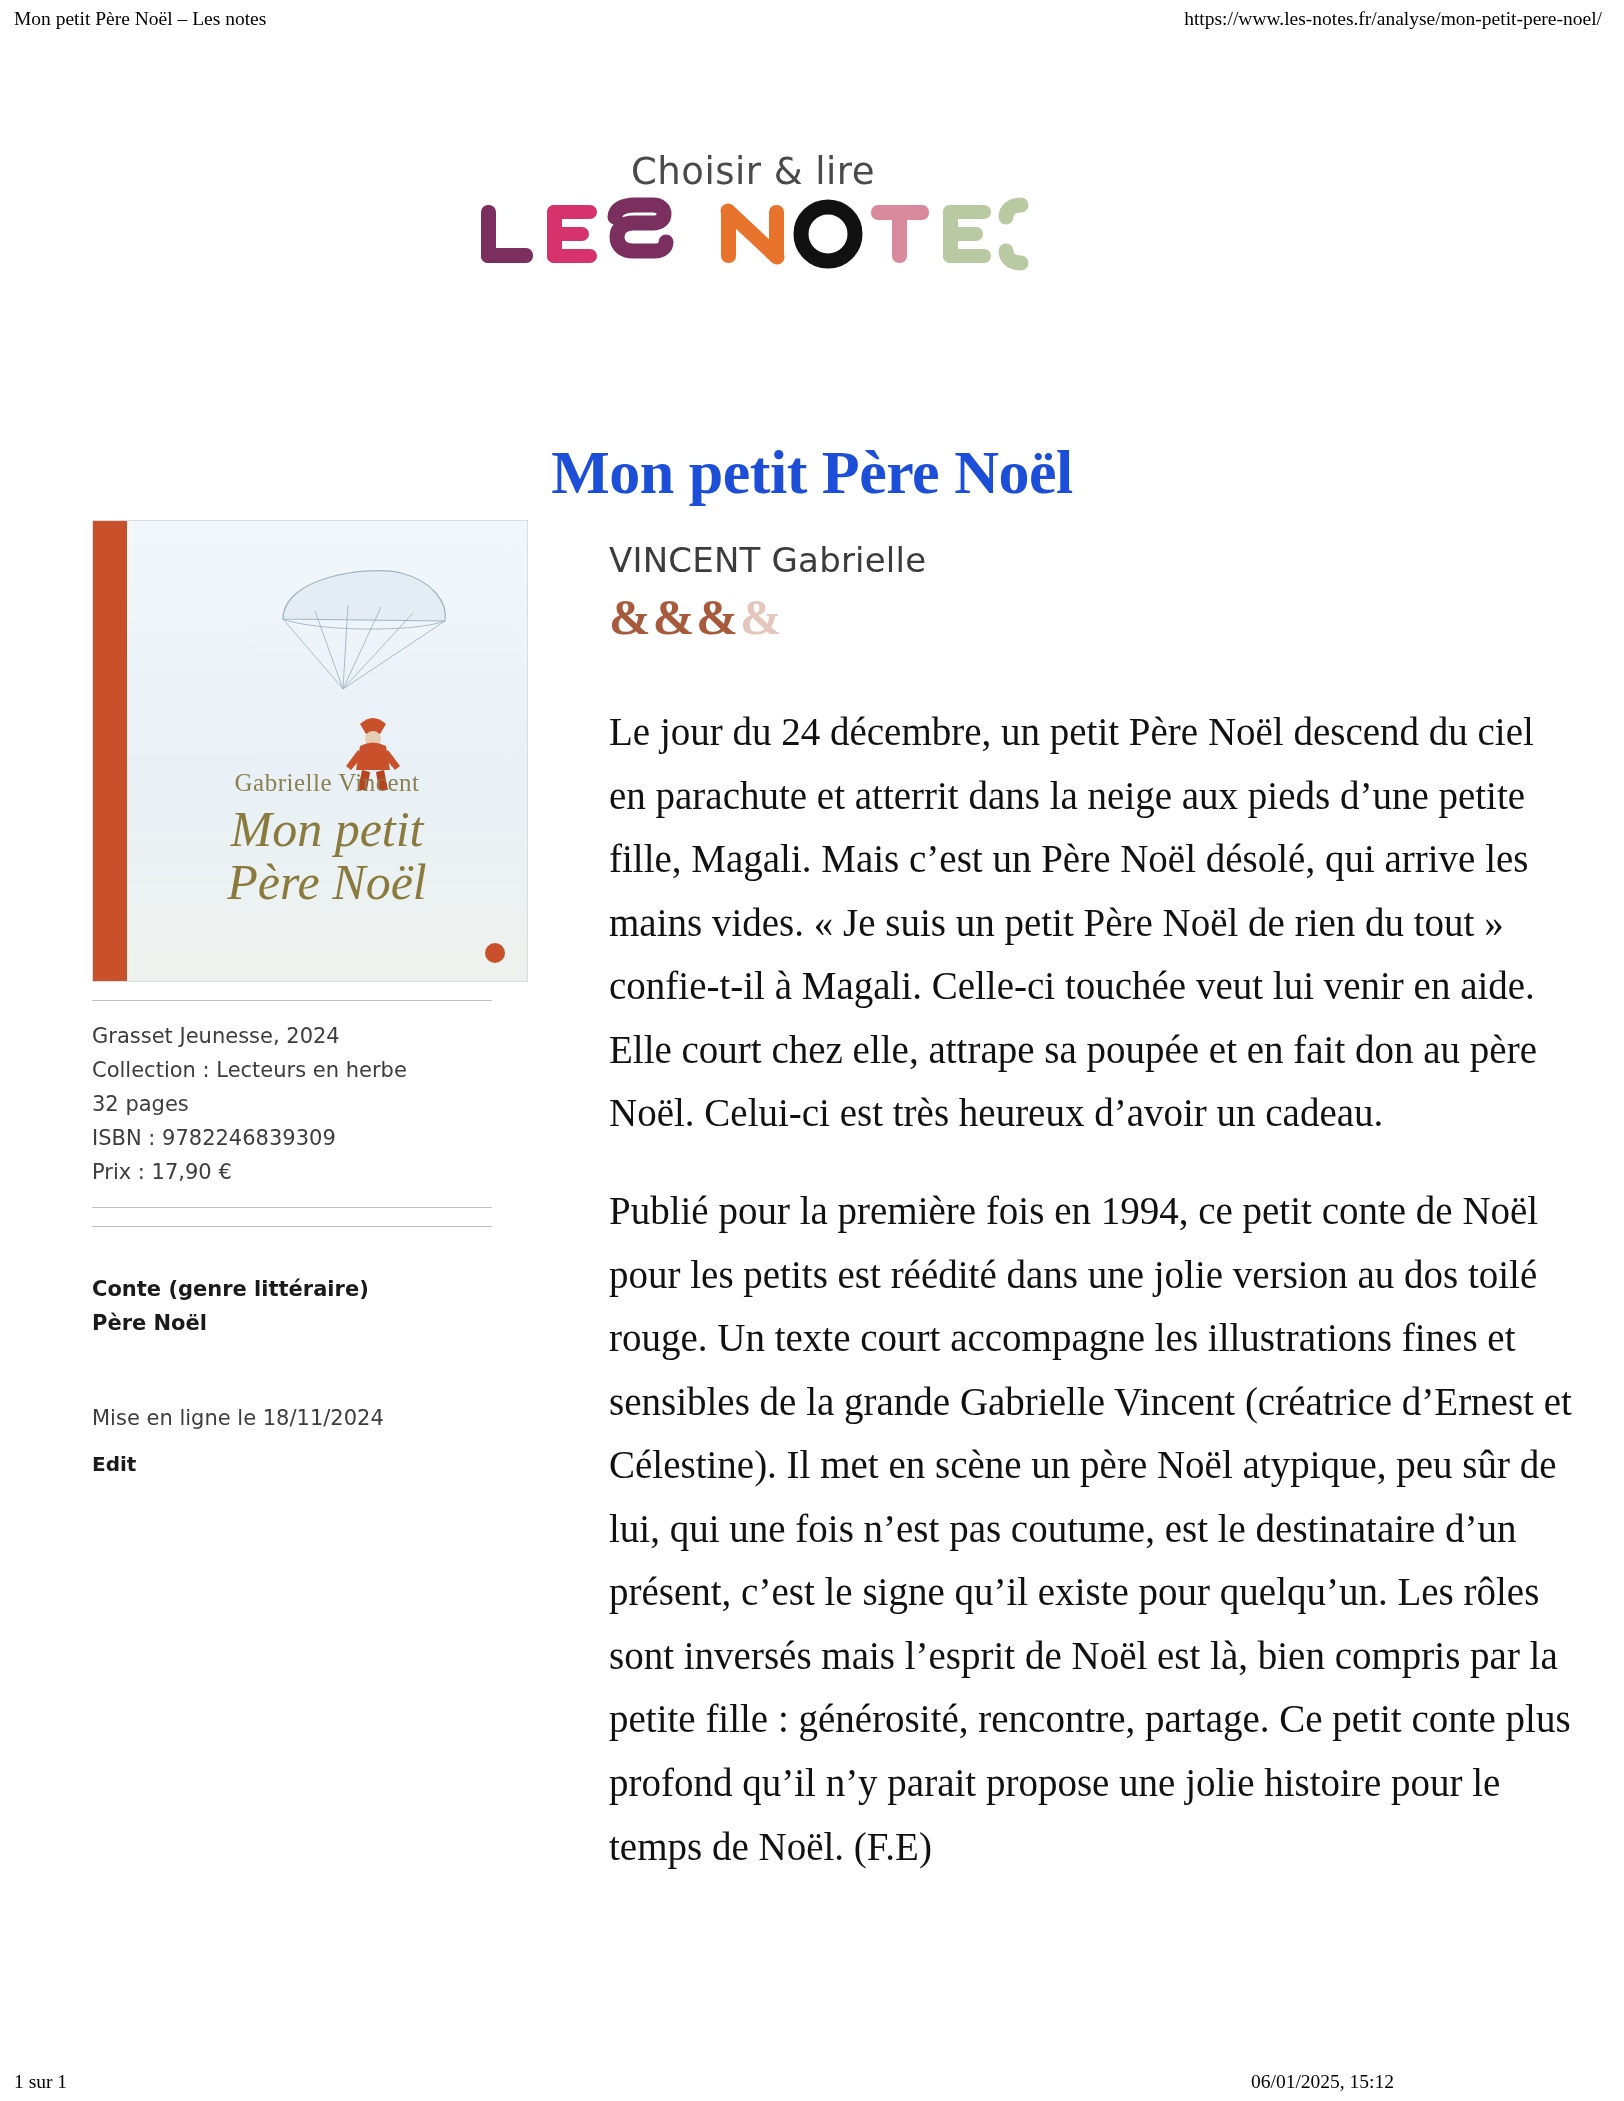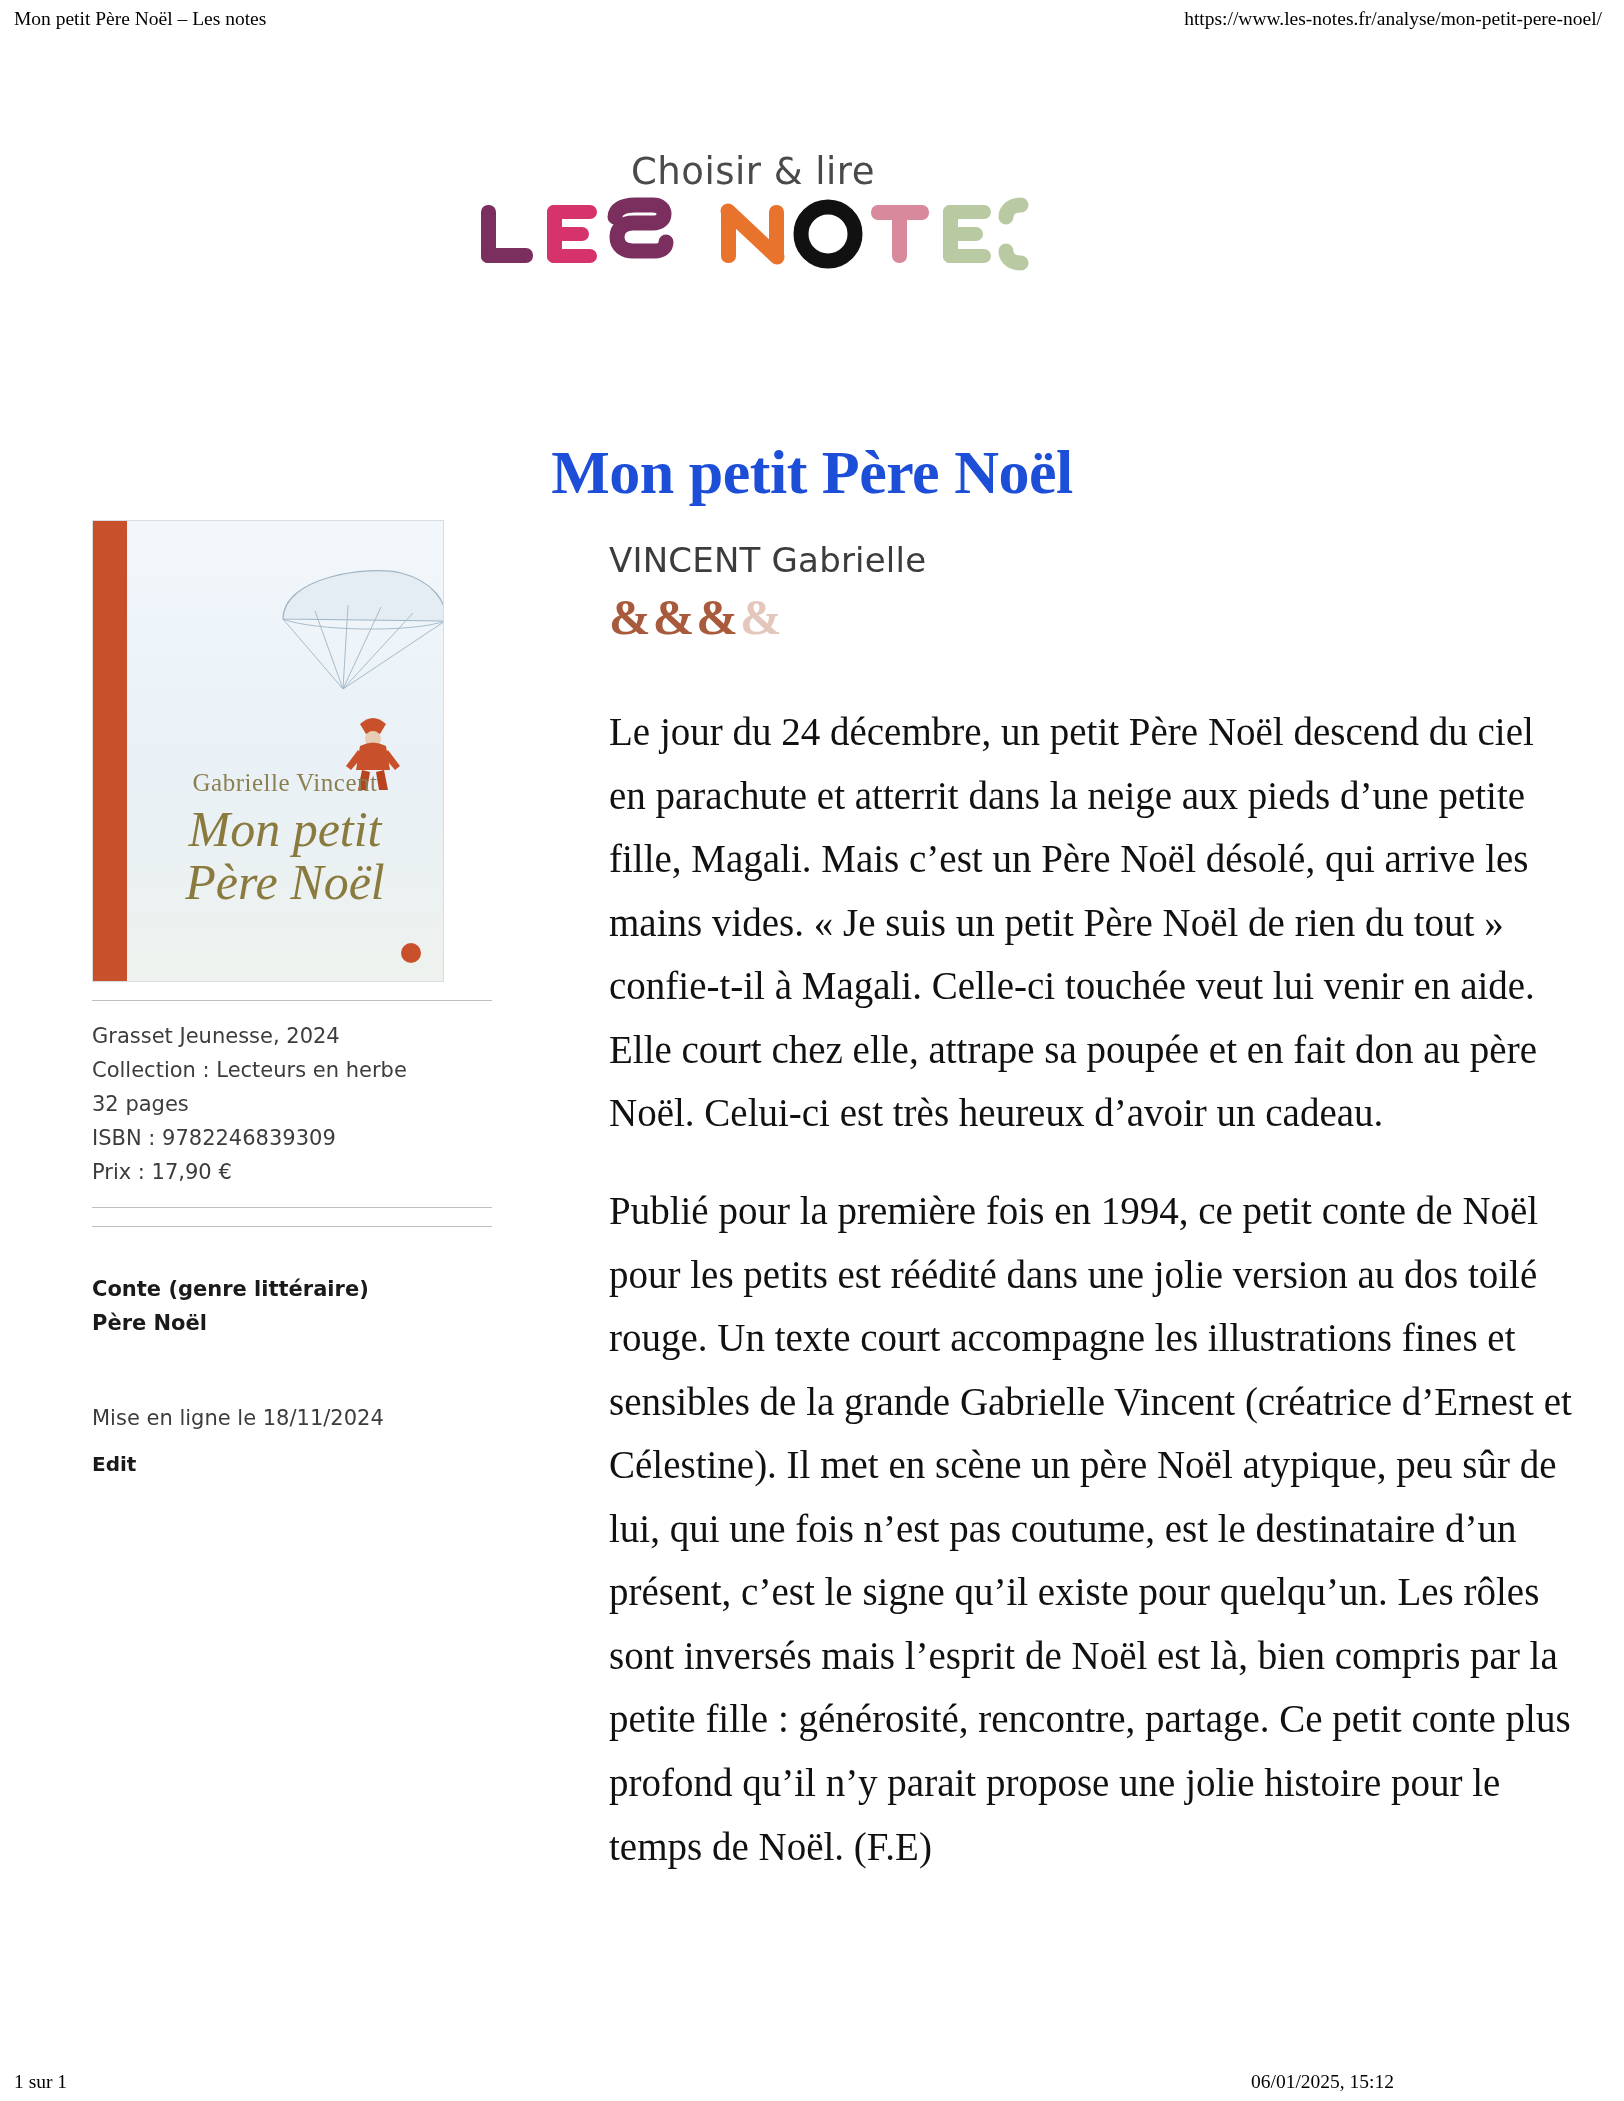--- a/index.html
+++ b/index.html
@@ -83,21 +83,21 @@
   }
 
   
   .left-col {
     position: absolute;
     top: 520px;
     left: 92px;
     width: 400px;
   }
   .cover {
-    width: 352px;
+    width: 436px;
     height: 462px;
     position: relative;
     background: #eef3f7;
     border: 1px solid #d8dde0;
     box-sizing: border-box;
     overflow: hidden;
   }
   .cover-spine {
     position: absolute;
     left: 0; top: 0;

